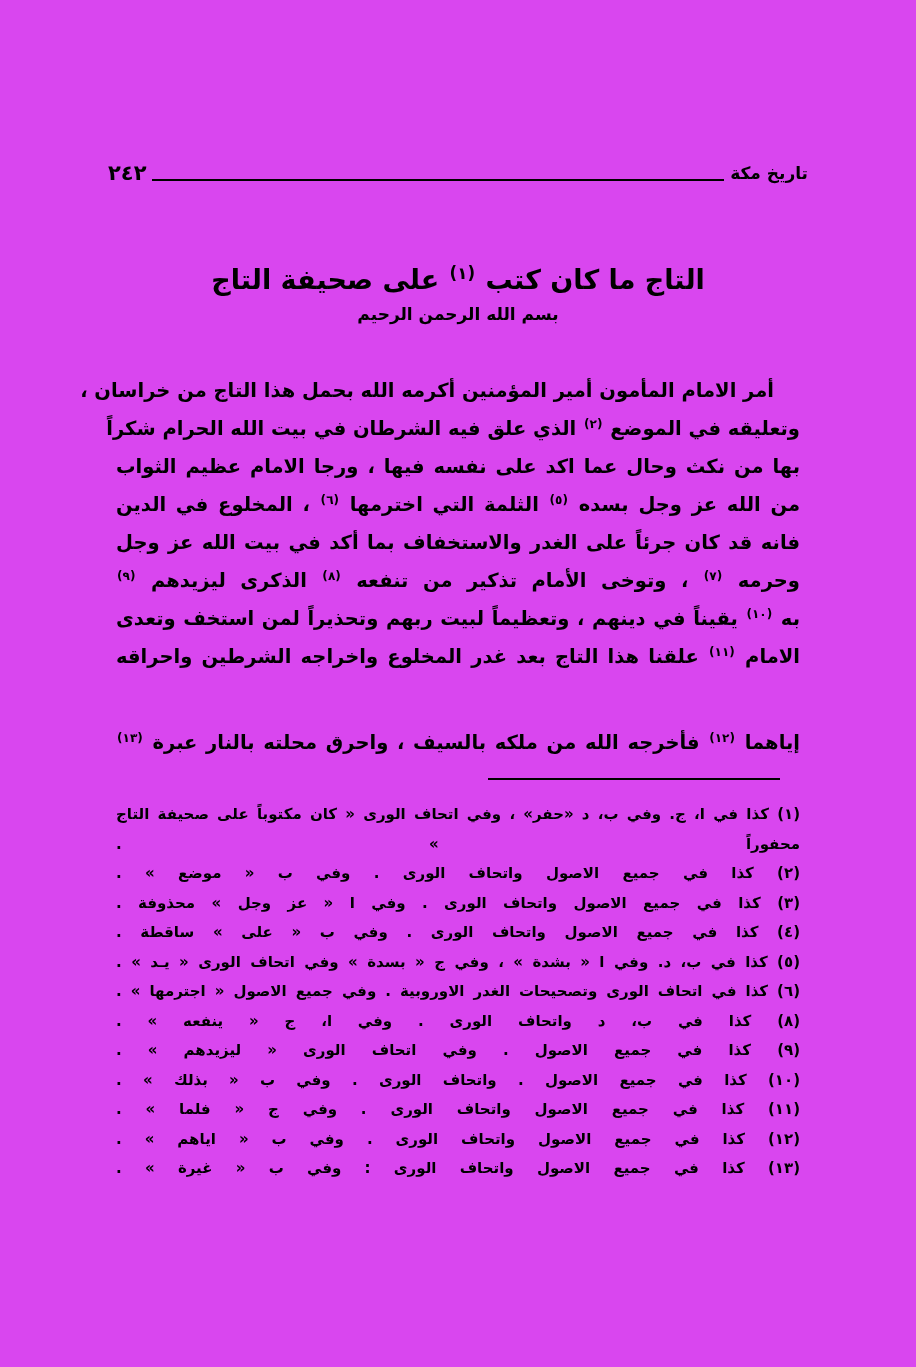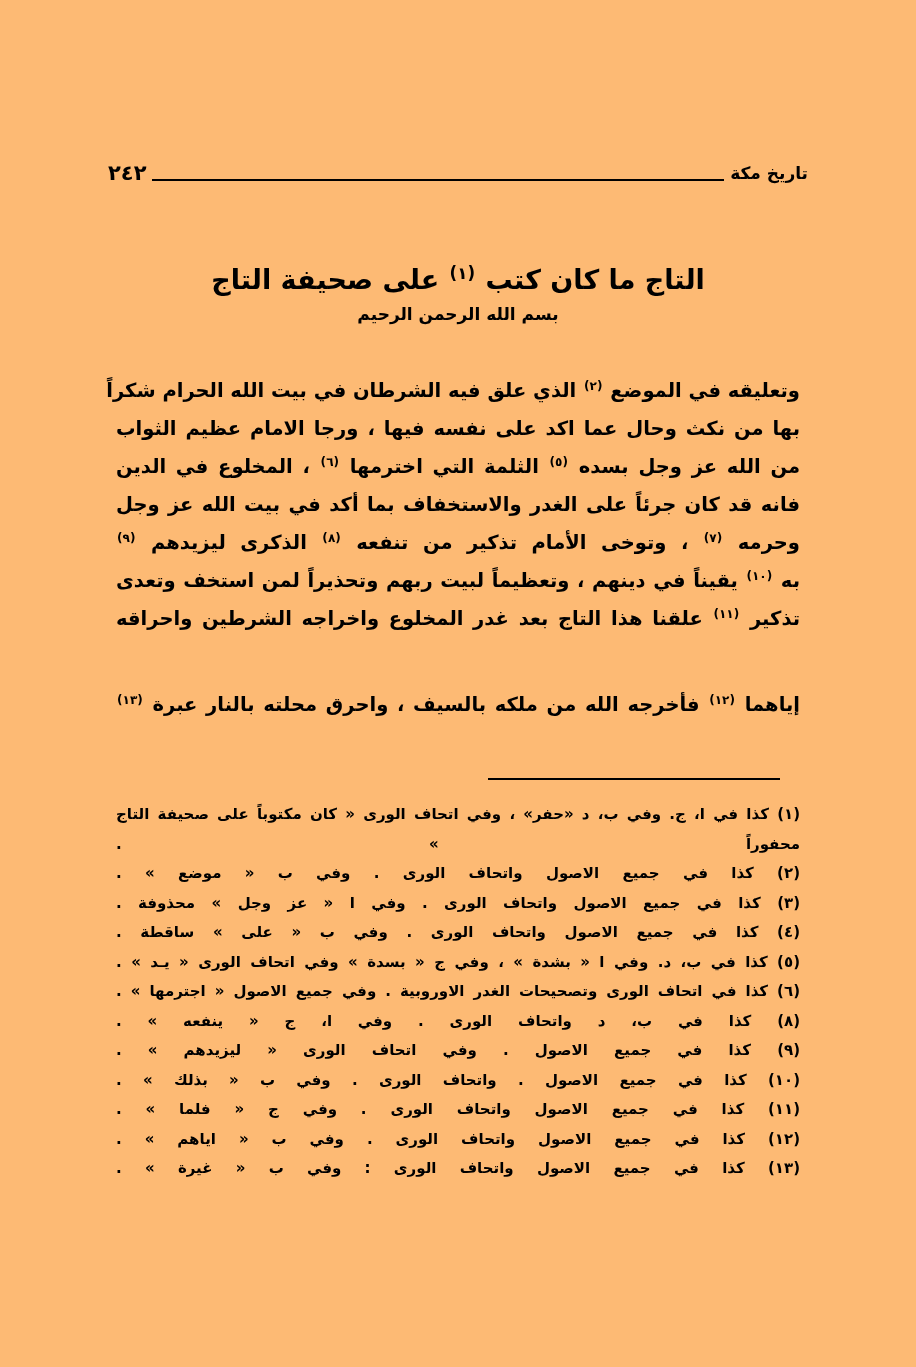--- a/index.html
+++ b/index.html
@@ -13,21 +13,21 @@
     height: 1367px;
     position: relative;
     font-family: "DejaVu Sans", sans-serif;
     color: #000000;
     overflow: hidden;
   }
 
   .page {
     position: absolute;
     inset: 0;
-    background: #fdba74;
+    background: #d946ef;
   }
 
   
   .running-head {
     position: absolute;
     top: 158px;
     left: 108px;
     right: 108px;
     height: 34px;
     display: flex;
@@ -156,27 +156,28 @@
 
   <h1 class="section-title">
     <span>التاج ما كان كتب</span>
     <sup class="fn">(١)</sup>
     <span>على صحيفة التاج</span>
   </h1>
 
   <div class="basmala">بسم الله الرحمن الرحيم</div>
 
   <div class="body-block">
+      <div class="body-line first"><span>أمر الامام المأمون أمير المؤمنين أكرمه الله بحمل هذا التاج من خراسان ،</span></div>
       <div class="body-line"><span>وتعليقه في الموضع</span> <sup class="fn">(٢)</sup> <span>الذي علق فيه الشرطان في بيت الله الحرام شكراً</span></div>
       <div class="body-line"><span>بها من نكث وحال عما اكد على نفسه فيها ، ورجا الامام عظيم الثواب</span></div>
       <div class="body-line"><span>من الله عز وجل بسده</span> <sup class="fn">(٥)</sup> <span>الثلمة التي اخترمها</span> <sup class="fn">(٦)</sup> <span>، المخلوع في الدين</span></div>
       <div class="body-line"><span>فانه قد كان جرئاً على الغدر والاستخفاف بما أكد في بيت الله عز وجل</span></div>
       <div class="body-line"><span>وحرمه</span> <sup class="fn">(٧)</sup> <span>، وتوخى الأمام تذكير من تنفعه</span> <sup class="fn">(٨)</sup> <span>الذكرى ليزيدهم</span> <sup class="fn">(٩)</sup></div>
       <div class="body-line"><span>به</span> <sup class="fn">(١٠)</sup> <span>يقيناً في دينهم ، وتعظيماً لبيت ربهم وتحذيراً لمن استخف وتعدى</span></div>
-      <div class="body-line"><span>تذكير</span> <sup class="fn">(١١)</sup> <span>علقنا هذا التاج بعد غدر المخلوع واخراجه الشرطين واحراقه</span></div>
+      <div class="body-line"><span>الامام</span> <sup class="fn">(١١)</sup> <span>علقنا هذا التاج بعد غدر المخلوع واخراجه الشرطين واحراقه</span></div>
       <div class="body-line last"><span>إياهما</span> <sup class="fn">(١٢)</sup> <span>فأخرجه الله من ملكه بالسيف ، واحرق محلته بالنار عبرة</span> <sup class="fn">(١٣)</sup></div>
     </div>
 
   <div class="fn-rule"></div>
 
   <div class="footnotes">
       <div class="fn-item"><span class="fn-num">(١)</span> <span class="fn-text">كذا في ا، ج. وفي ب، د «حفر» ، وفي اتحاف الورى « كان مكتوباً على صحيفة التاج محفوراً » .</span></div>
       <div class="fn-item"><span class="fn-num">(٢)</span> <span class="fn-text">كذا في جميع الاصول واتحاف الورى . وفي ب « موضع » .</span></div>
       <div class="fn-item"><span class="fn-num">(٣)</span> <span class="fn-text">كذا في جميع الاصول واتحاف الورى . وفي ا « عز وجل » محذوفة .</span></div>
       <div class="fn-item"><span class="fn-num">(٤)</span> <span class="fn-text">كذا في جميع الاصول واتحاف الورى . وفي ب « على » ساقطة .</span></div>

